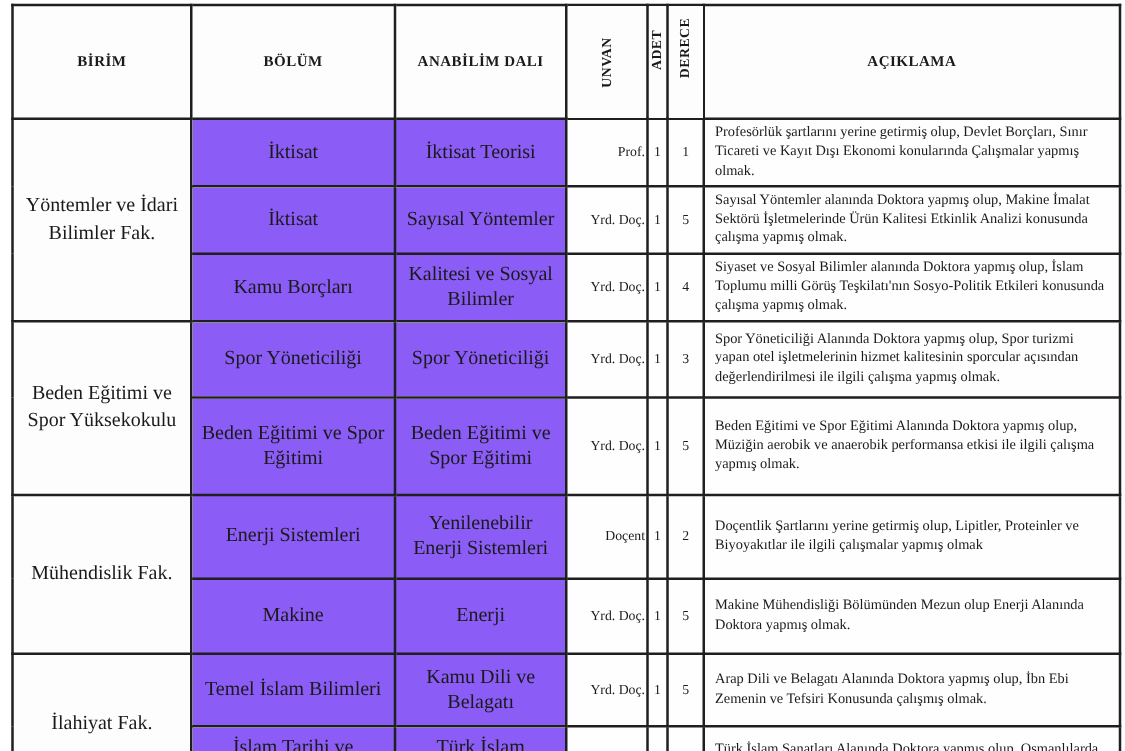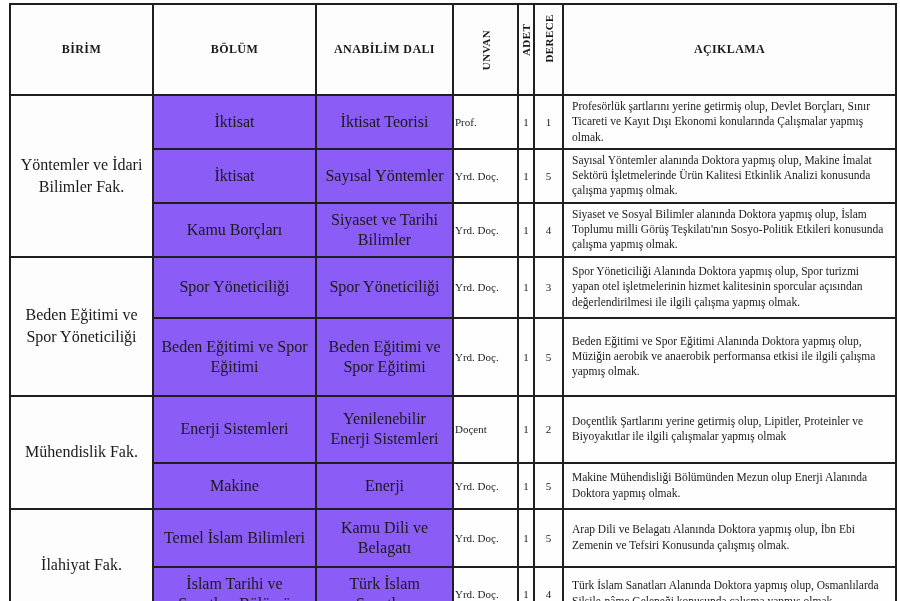--- a/index.html
+++ b/index.html
@@ -44,21 +44,21 @@
   }
   td.main-cell {
     font-size:16px;
     text-align:center;
     padding:2px 6px;
     line-height:1.25;
     background:#8b5cf6;
   }
   td.unvan-cell {
     font-size:11px;
-    text-align:left;
+    text-align:right;
     background:#fefefe;
   }
   td.num-cell {
     font-size:11px;
     text-align:center;
     background:#fefefe;
   }
   td.desc-cell {
     font-size:11.5px;
     text-align:left;
@@ -66,21 +66,21 @@
     line-height:1.33;
     background:#fefefe;
     margin-top:43px;
   }
   tr.r1 { height:51px; }
   tr.r2 { height:50px; }
   tr.r3 { height:50px; }
   tr.r4 { height:61px; }
   tr.r5 { height:78px; }
   tr.r6 { height:67px; }
-  tr.r7 { height:46px; }
+  tr.r7 { height:60px; }
   tr.r8 { height:58px; }
   tr.r9 { height:54px; }
 </style>
 </head>
 <body>
 
 <div class="page">
   <table class="doc">
     <colgroup>
       <col style="width:143px">
@@ -121,28 +121,28 @@
       <tr class="r2">
         <td class="main-cell">İktisat</td>
         <td class="main-cell">Sayısal Yöntemler</td>
         <td class="unvan-cell">Yrd. Doç.</td>
         <td class="num-cell">1</td>
         <td class="num-cell">5</td>
         <td class="desc-cell">Sayısal Yöntemler alanında Doktora yapmış olup, Makine İmalat Sektörü İşletmelerinde Ürün Kalitesi Etkinlik Analizi konusunda çalışma yapmış olmak.</td>
       </tr>
       <tr class="r3">
         <td class="main-cell">Kamu Borçları</td>
-        <td class="main-cell">Siyaset ve Tarihi Bilimler</td>
+        <td class="main-cell">Kalitesi ve Sosyal Bilimler</td>
         <td class="unvan-cell">Yrd. Doç.</td>
         <td class="num-cell">1</td>
         <td class="num-cell">4</td>
         <td class="desc-cell">Siyaset ve Sosyal Bilimler alanında Doktora yapmış olup, İslam Toplumu milli Görüş Teşkilatı'nın Sosyo-Politik Etkileri konusunda çalışma yapmış olmak.</td>
       </tr>
       <tr class="r4">
-        <td class="group-cell" rowspan="2">Beden Eğitimi ve Spor Yöneticiliği</td>
+        <td class="group-cell" rowspan="2">Beden Eğitimi ve Spor Yüksekokulu</td>
         <td class="main-cell">Spor Yöneticiliği</td>
         <td class="main-cell">Spor Yöneticiliği</td>
         <td class="unvan-cell">Yrd. Doç.</td>
         <td class="num-cell">1</td>
         <td class="num-cell">3</td>
         <td class="desc-cell">Spor Yöneticiliği Alanında Doktora yapmış olup, Spor turizmi yapan otel işletmelerinin hizmet kalitesinin sporcular açısından değerlendirilmesi ile ilgili çalışma yapmış olmak.</td>
       </tr>
       <tr class="r5">
         <td class="main-cell">Beden Eğitimi ve Spor Eğitimi</td>
         <td class="main-cell">Beden Eğitimi ve Spor Eğitimi</td>

